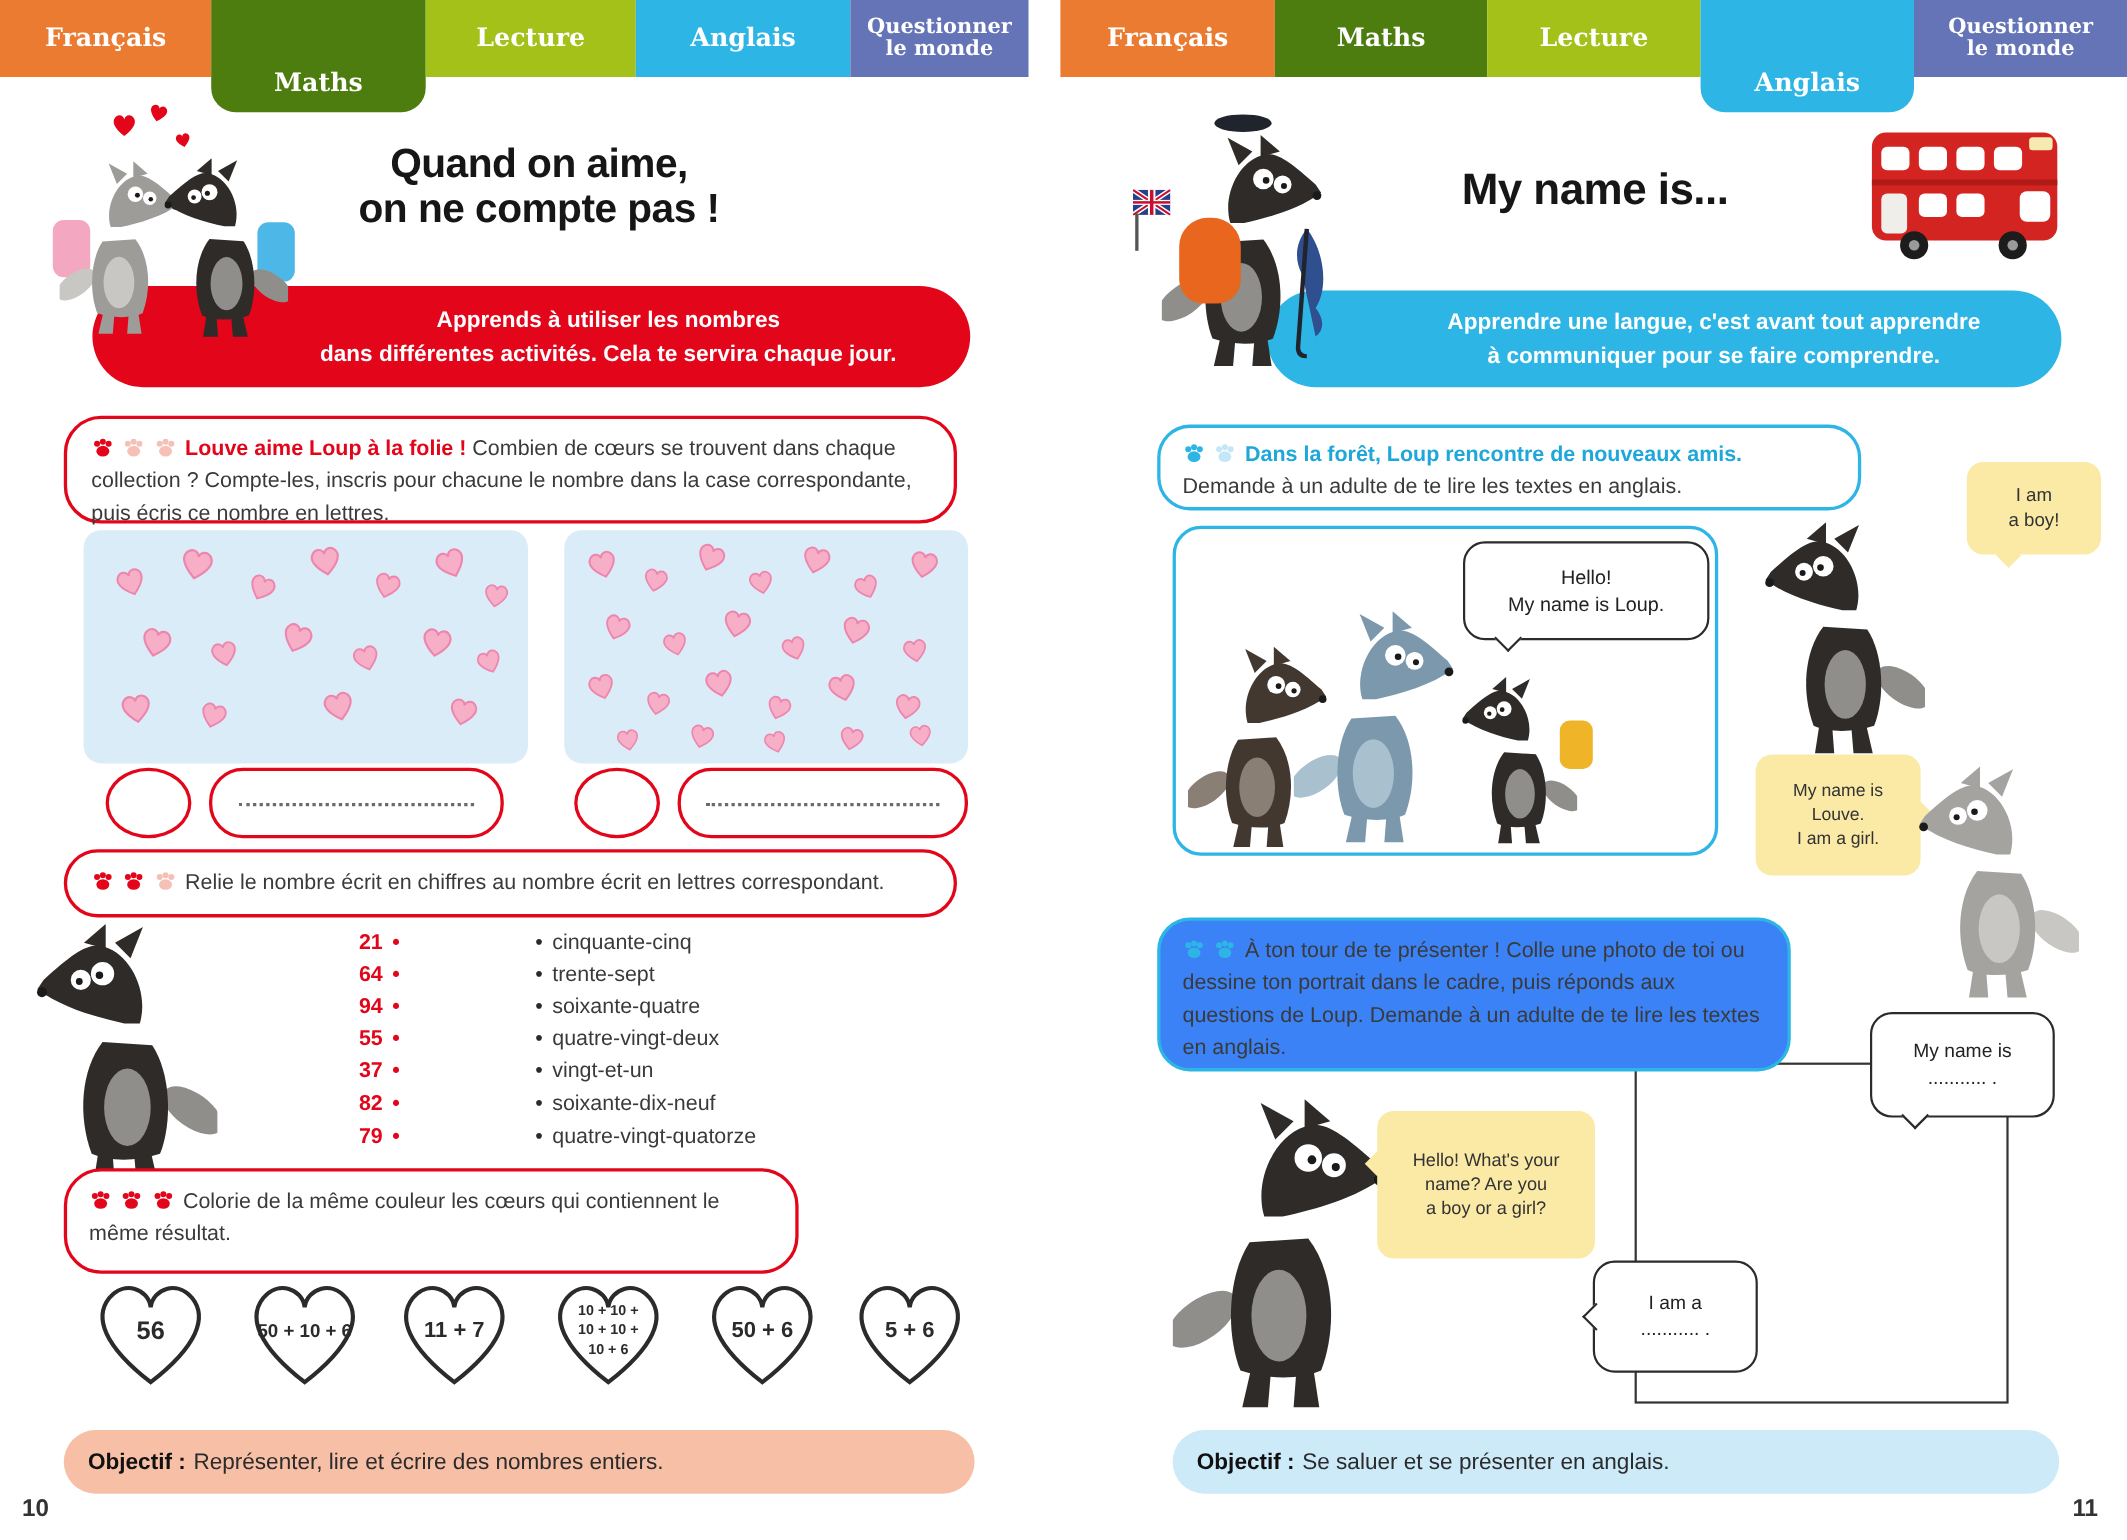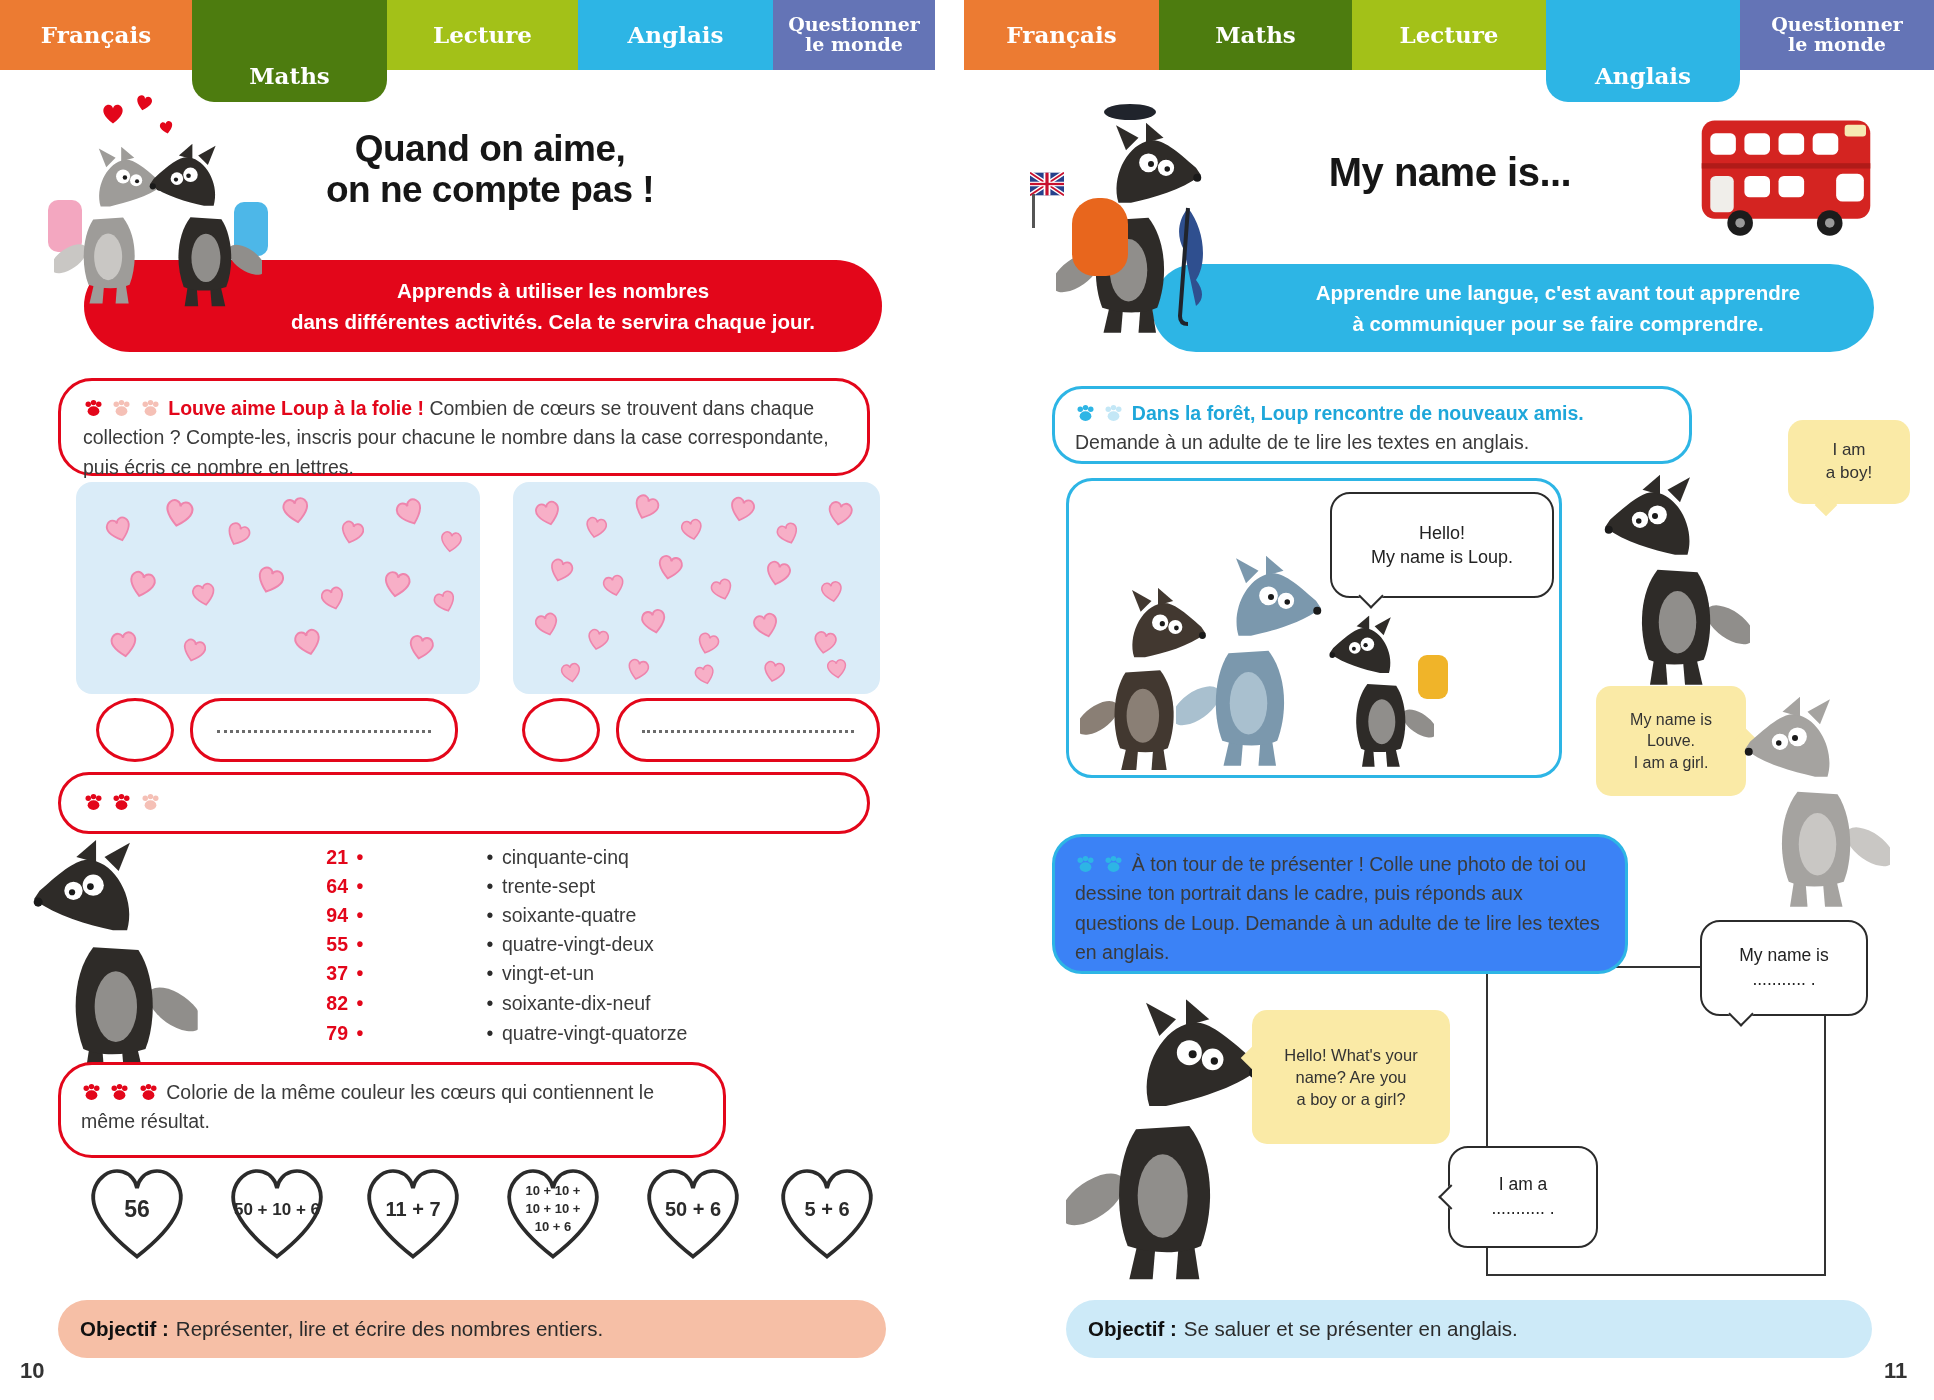--- a/index.html
+++ b/index.html
@@ -334,20 +334,21 @@
           <circle cx="10" cy="3.4" r="2.6"></circle>
           <circle cx="15" cy="5" r="2.6"></circle>
           <ellipse cx="10" cy="11.5" rx="5.6" ry="4.6"></ellipse>
         </svg>
       <svg class="paw" viewBox="0 0 20 18" fill="#f5c0b6">
           <circle cx="5" cy="5" r="2.6"></circle>
           <circle cx="10" cy="3.4" r="2.6"></circle>
           <circle cx="15" cy="5" r="2.6"></circle>
           <ellipse cx="10" cy="11.5" rx="5.6" ry="4.6"></ellipse>
         </svg>
+      <span>Relie le nombre écrit en chiffres au nombre écrit en lettres correspondant.</span>
     </span>
   </div>
 
   <svg class="wolf flip" style="left:28px;top:840px;width:170px;height:240px;--main:#2e2b28;--sub:#908e8b" viewBox="0 0 120 170">
       <use href="#wolfShape"></use>
     </svg>
 
   <div class="abs" style="left:300px;top:846px;width:460px;height:210px">
     <div class="match-row" style="top:0">
         <span class="match-num">21</span>
@@ -550,21 +551,21 @@
         <use href="#wolfShape"></use>
       </svg>
     <svg class="wolf" style="left:96px;top:4px;width:150px;height:226px;--main:#7b98ad;--sub:#a9c0cf" viewBox="0 0 120 170">
         <use href="#wolfShape"></use>
       </svg>
     <div class="abs" style="left:338px;top:110px;width:30px;height:44px;border-radius:9px;background:#f0b429"></div>
     <svg class="wolf flip" style="left:246px;top:66px;width:108px;height:162px;--main:#2e2b28;--sub:#908e8b" viewBox="0 0 120 170">
         <use href="#wolfShape"></use>
       </svg>
   </div>
-  <div class="bubble white" style="left:1330px;top:492px;width:224px;height:106px;z-index:3">
+  <div class="bubble white" style="left:1330px;top:492px;width:224px;height:90px;z-index:3">
     <div>Hello!</div>
     <div>My name is Loup.</div>
     <div class="tail w bl"></div>
   </div>
 
   <div class="bubble yellow" style="left:1788px;top:420px;width:122px;height:84px;font-size:17px">
     <div>I am</div>
     <div>a boy!</div>
     <div class="tail y bl"></div>
   </div>

